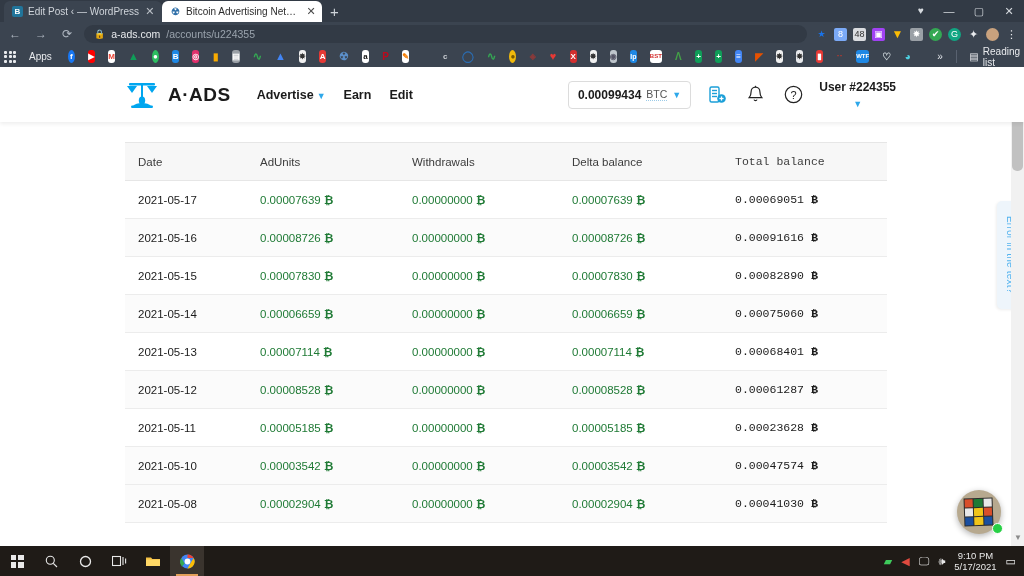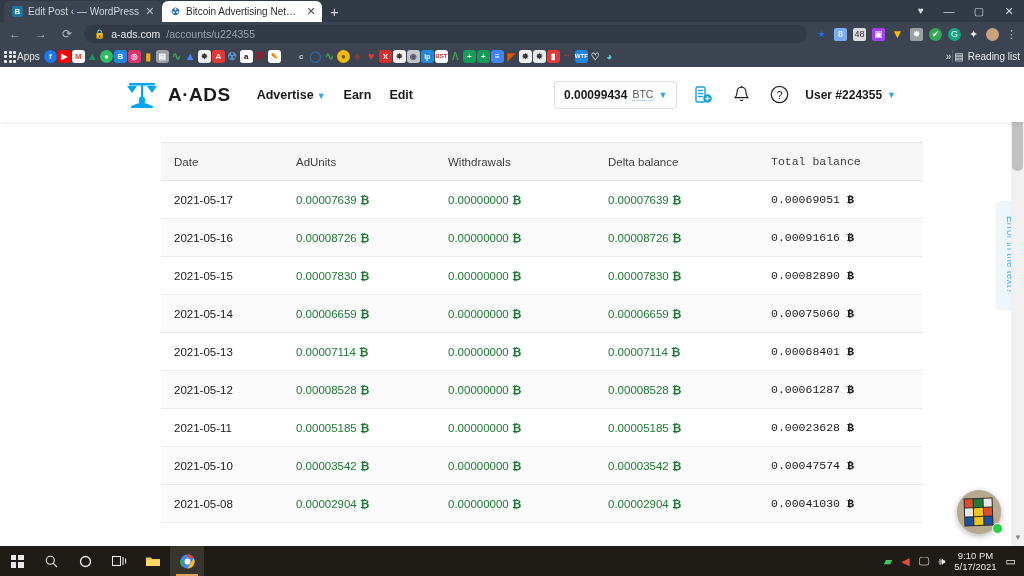--- a/index.html
+++ b/index.html
@@ -52,21 +52,21 @@
             font-size: 10.5px; color: #e8eaed; }
   .urlbox .lock { font-size: 9px; color: #cfd4da; }
   .urlbox .urldim { color: #9aa3ad; }
   .omniicons { display: flex; align-items: center; gap: 6px; }
   .omniicons i { display: inline-block; width: 13px; height: 13px; font-style: normal;
                  font-size: 9px; line-height: 13px; text-align: center; border-radius: 2px;
                  color: #fff; }
 
   
   .bmbar { height: 21px; background: #3b4450; display: flex; align-items: center;
-           padding: 0 4px; gap: 1px; color: #dfe3e8; font-size: 10px; }
+           padding: 0 4px; gap: 13px; color: #dfe3e8; font-size: 10px; }
   .bmicon { width: 13px; height: 13px; border-radius: 3px; display: inline-block;
             font-size: 8px; line-height: 13px; text-align: center; color: #fff; font-weight: bold; }
   .apps-grid { width: 12px; height: 12px; display: grid; grid-template-columns: repeat(3,3px);
                grid-template-rows: repeat(3,3px); gap: 1.5px; }
   .apps-grid span { background: #e8eaed; border-radius: 1px; display: block; width: 3px; height: 3px; }
   .bmlabel { font-size: 10px; color: #e8eaed; margin-right: 3px; }
   .bmspacer { flex: 1 1 auto; }
   .readinglist { display: flex; align-items: center; gap: 4px; font-size: 10px; color: #e8eaed; }
   .divider-v { width: 1px; height: 13px; background: #596270; }
 
@@ -89,25 +89,25 @@
                   display: flex; align-items: center; gap: 14px; }
   .balance-box { border: 1px solid #dcdcdc; border-radius: 4px; height: 28px;
                  display: flex; align-items: center; gap: 5px; padding: 0 9px;
                  font-size: 12px; font-weight: bold; color: #1b1b1b; background: #fff; }
   .balance-box .cur { font-size: 10.5px; font-weight: normal; color: #555;
                       border-bottom: 1px dotted #9ccbe8; }
   .balance-box .caret { color: #2ea8ea; font-size: 9px; }
   .icon-btn { width: 24px; height: 24px; display: flex; align-items: center;
               justify-content: center; color: #222; }
   .user-menu { font-size: 12px; font-weight: bold; color: #1b1b1b; display: flex;
-               align-items: center; gap: 5px; }
+               align-items: center; gap: 5px; flex-direction: column; }
   .user-menu .caret { color: #2ea8ea; font-size: 9px; }
 
   
-  .content { padding: 20px 0 0 0; background: #ffffff; height: 424px; margin-left: 36px; }
+  .content { padding: 20px 0 0 0; background: #ffffff; height: 424px; }
   table.stats { width: 762px; margin-left: 125px; border-collapse: collapse; }
   table.stats th {
     text-align: left; font-size: 11.5px; font-weight: normal; color: #3c3c3c;
     padding: 12px 0 12px 0; background: #f7f7f7;
     border-top: 1px solid #e6e6e6; border-bottom: 1px solid #e6e6e6;
   }
   table.stats td {
     font-size: 11.5px; color: #3c3c3c; padding: 12px 0;
     border-bottom: 1px solid #ececec;
   }

